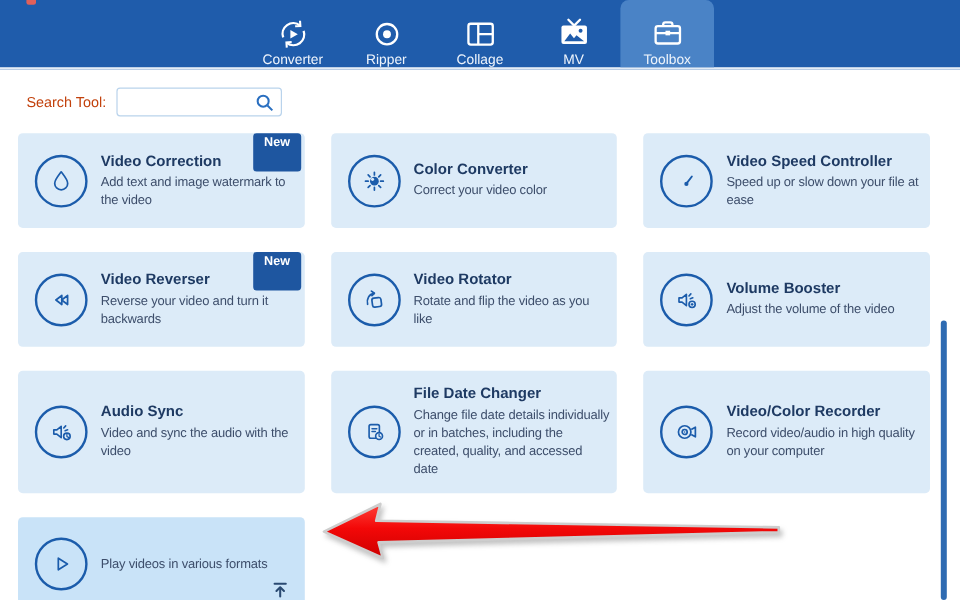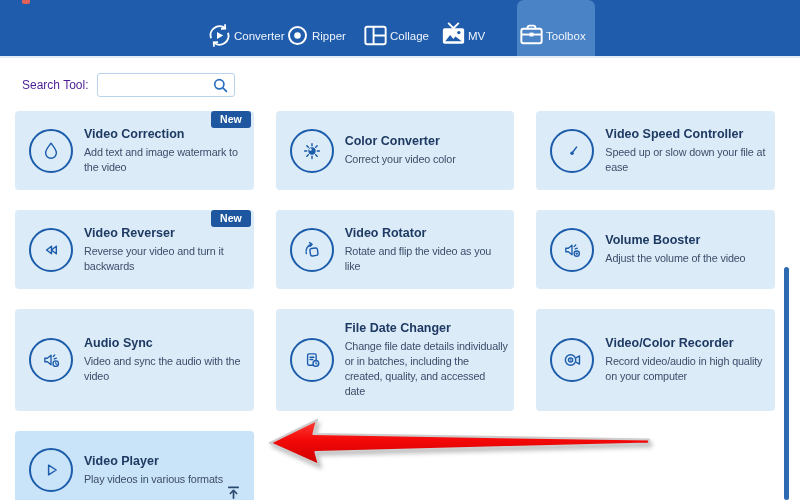--- a/index.html
+++ b/index.html
@@ -9,29 +9,29 @@
     background:#fff;overflow:hidden;position:relative;
   }
   
   .topbar{
     height:58px;background:var(--header-bg);
     display:flex;justify-content:center;align-items:stretch;
     position:relative;border-bottom:2px solid #e3ecf6;
   }
   .logo-speck{position:absolute;left:22px;top:0;width:8px;height:4px;background:#e0605a;border-radius:0 0 2px 2px}
   .tab{
-    width:78px;display:flex;flex-direction:row;align-items:center;
+    width:78px;display:flex;flex-direction:column;align-items:center;
     padding-top:14px;cursor:pointer;color:#fff;
   }
   .tab.active{background:var(--active-tab-bg);border-radius:7px 7px 0 0}
   .tab-icon{height:31px;display:flex;align-items:center;color:#fff}
   .tab-label{font-size:11.5px;margin-top:1px;color:#eef4fc}
   
   .search-row{display:flex;align-items:center;margin:15px 0 0 22px;height:24px}
-  .search-label{font-size:12px;color:#4c1d95;margin-right:8px}
+  .search-label{font-size:12px;color:#c2410c;margin-right:8px}
   .search-box{
     position:relative;width:138px;height:24px;background:#fff;
     border:1px solid var(--search-border);border-radius:3px;
     display:flex;align-items:center;
   }
   .search-input{border:none;outline:none;flex:1;height:100%;padding:0 26px 0 8px;font-size:12px;background:transparent;font-family:inherit}
   .search-icon{position:absolute;right:5px;top:3px;color:#2a6fc0;cursor:pointer}
   
   .grid{
     position:absolute;left:15px;top:111px;width:760px;
@@ -47,21 +47,21 @@
   .icon-circle{
     flex:0 0 44px;width:44px;height:44px;border:2px solid var(--icon-stroke);
     border-radius:50%;display:flex;align-items:center;justify-content:center;
     margin-right:11px;
   }
   .tool-icon{display:flex;color:var(--icon-stroke)}
   .card-title{font-size:12.5px;font-weight:bold;color:var(--title-color);margin-bottom:4px}
   .card-desc{font-size:10.8px;color:var(--desc-color);line-height:1.38;letter-spacing:-0.15px;padding-right:2px}
   .badge{
     position:absolute;top:0;right:3px;background:var(--badge-bg);color:#fff;
-    font-size:10.5px;font-weight:bold;padding:2px 9px 3px;border-radius:3px;margin-left:24px;
+    font-size:10.5px;font-weight:bold;padding:2px 9px 18px;border-radius:3px;margin-left:24px;
   }
   .corner-icon{position:absolute;right:12px;bottom:5px;color:#2a4a72;cursor:pointer}
   
   .arrow-svg{position:absolute;left:253px;top:410px;pointer-events:none;filter:drop-shadow(2px 3px 2px rgba(80,80,80,.35))}
   .scrollbar{position:absolute;left:784px;top:267px;width:5px;height:233px;background:var(--scrollbar-color);border-radius:2.5px;cursor:pointer}
 </style>
 </head>
 <body>
 
 <header class="topbar">
@@ -303,21 +303,20 @@
   <section class="card highlighted">
 
     <span class="icon-circle">
       <span class="tool-icon">
           <svg width="26" height="26" viewBox="0 0 40 40" fill="none" stroke="currentColor" stroke-width="2.2" stroke-linejoin="round">
             <path d="M16.3 12.6L28 20l-11.7 7.4Z"></path>
           </svg>
         </span>
     </span>
     <div class="card-text">
-      <h3 class="card-title">Video Player</h3>
       <p class="card-desc">Play videos in various formats</p>
     </div>
     <span class="corner-icon"><svg width="17" height="17" viewBox="0 0 20 20" fill="none" stroke="currentColor" stroke-width="2" stroke-linecap="round" stroke-linejoin="round">
           <path d="M4.5 4h11"></path>
           <path d="M10 16.5V8"></path>
           <path d="M6.3 11.2L10 7.5l3.7 3.7"></path>
         </svg></span>
   </section>
 </main>
 

